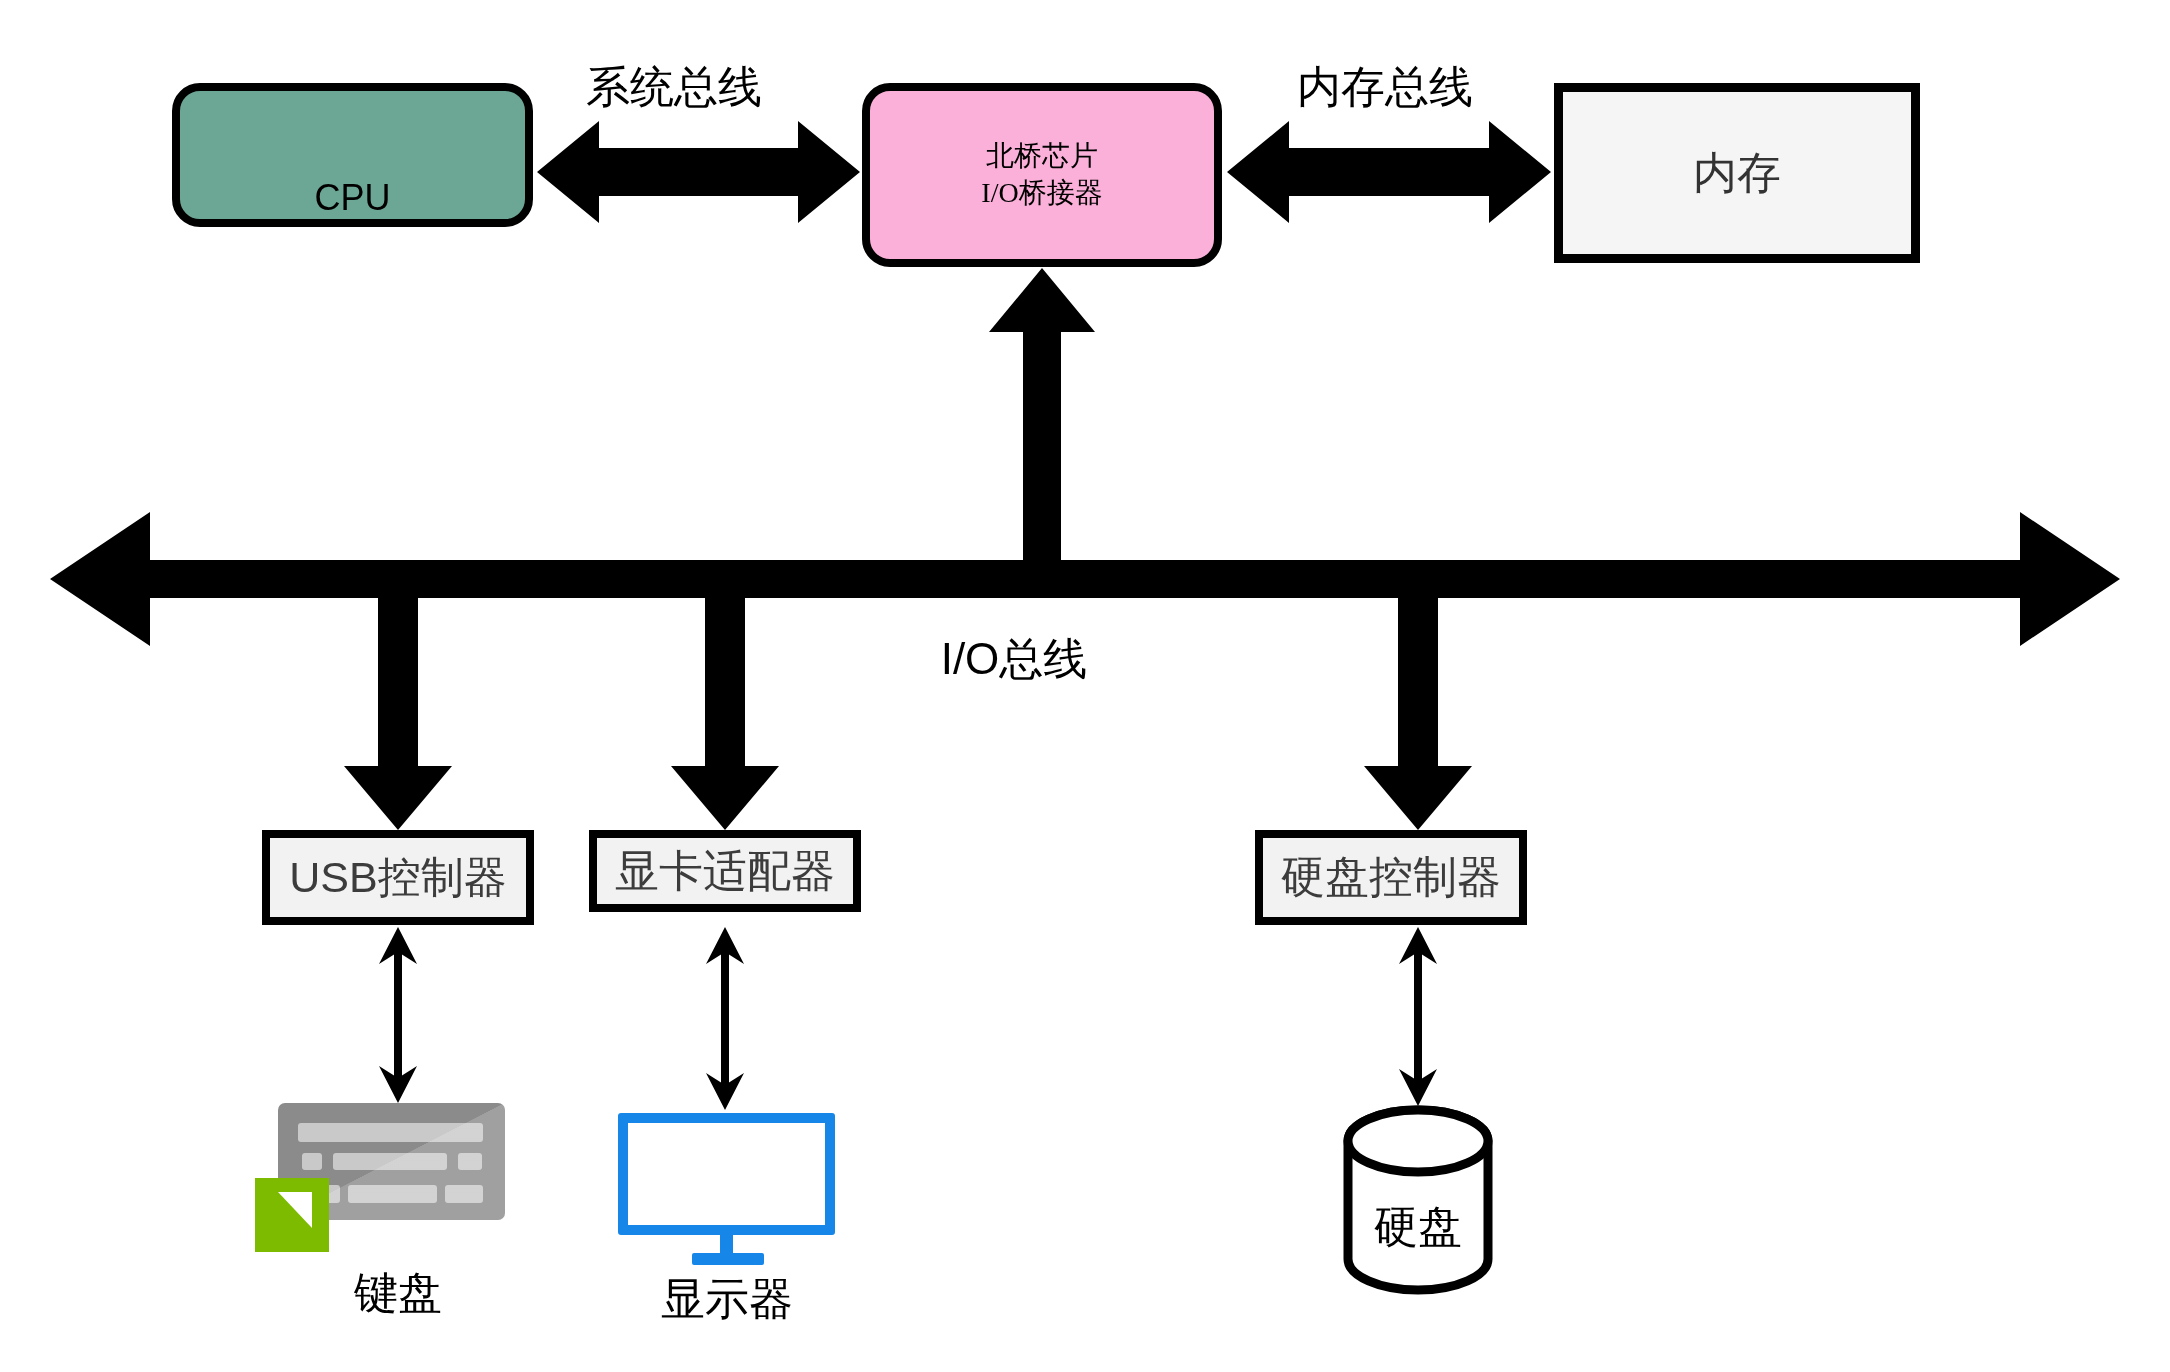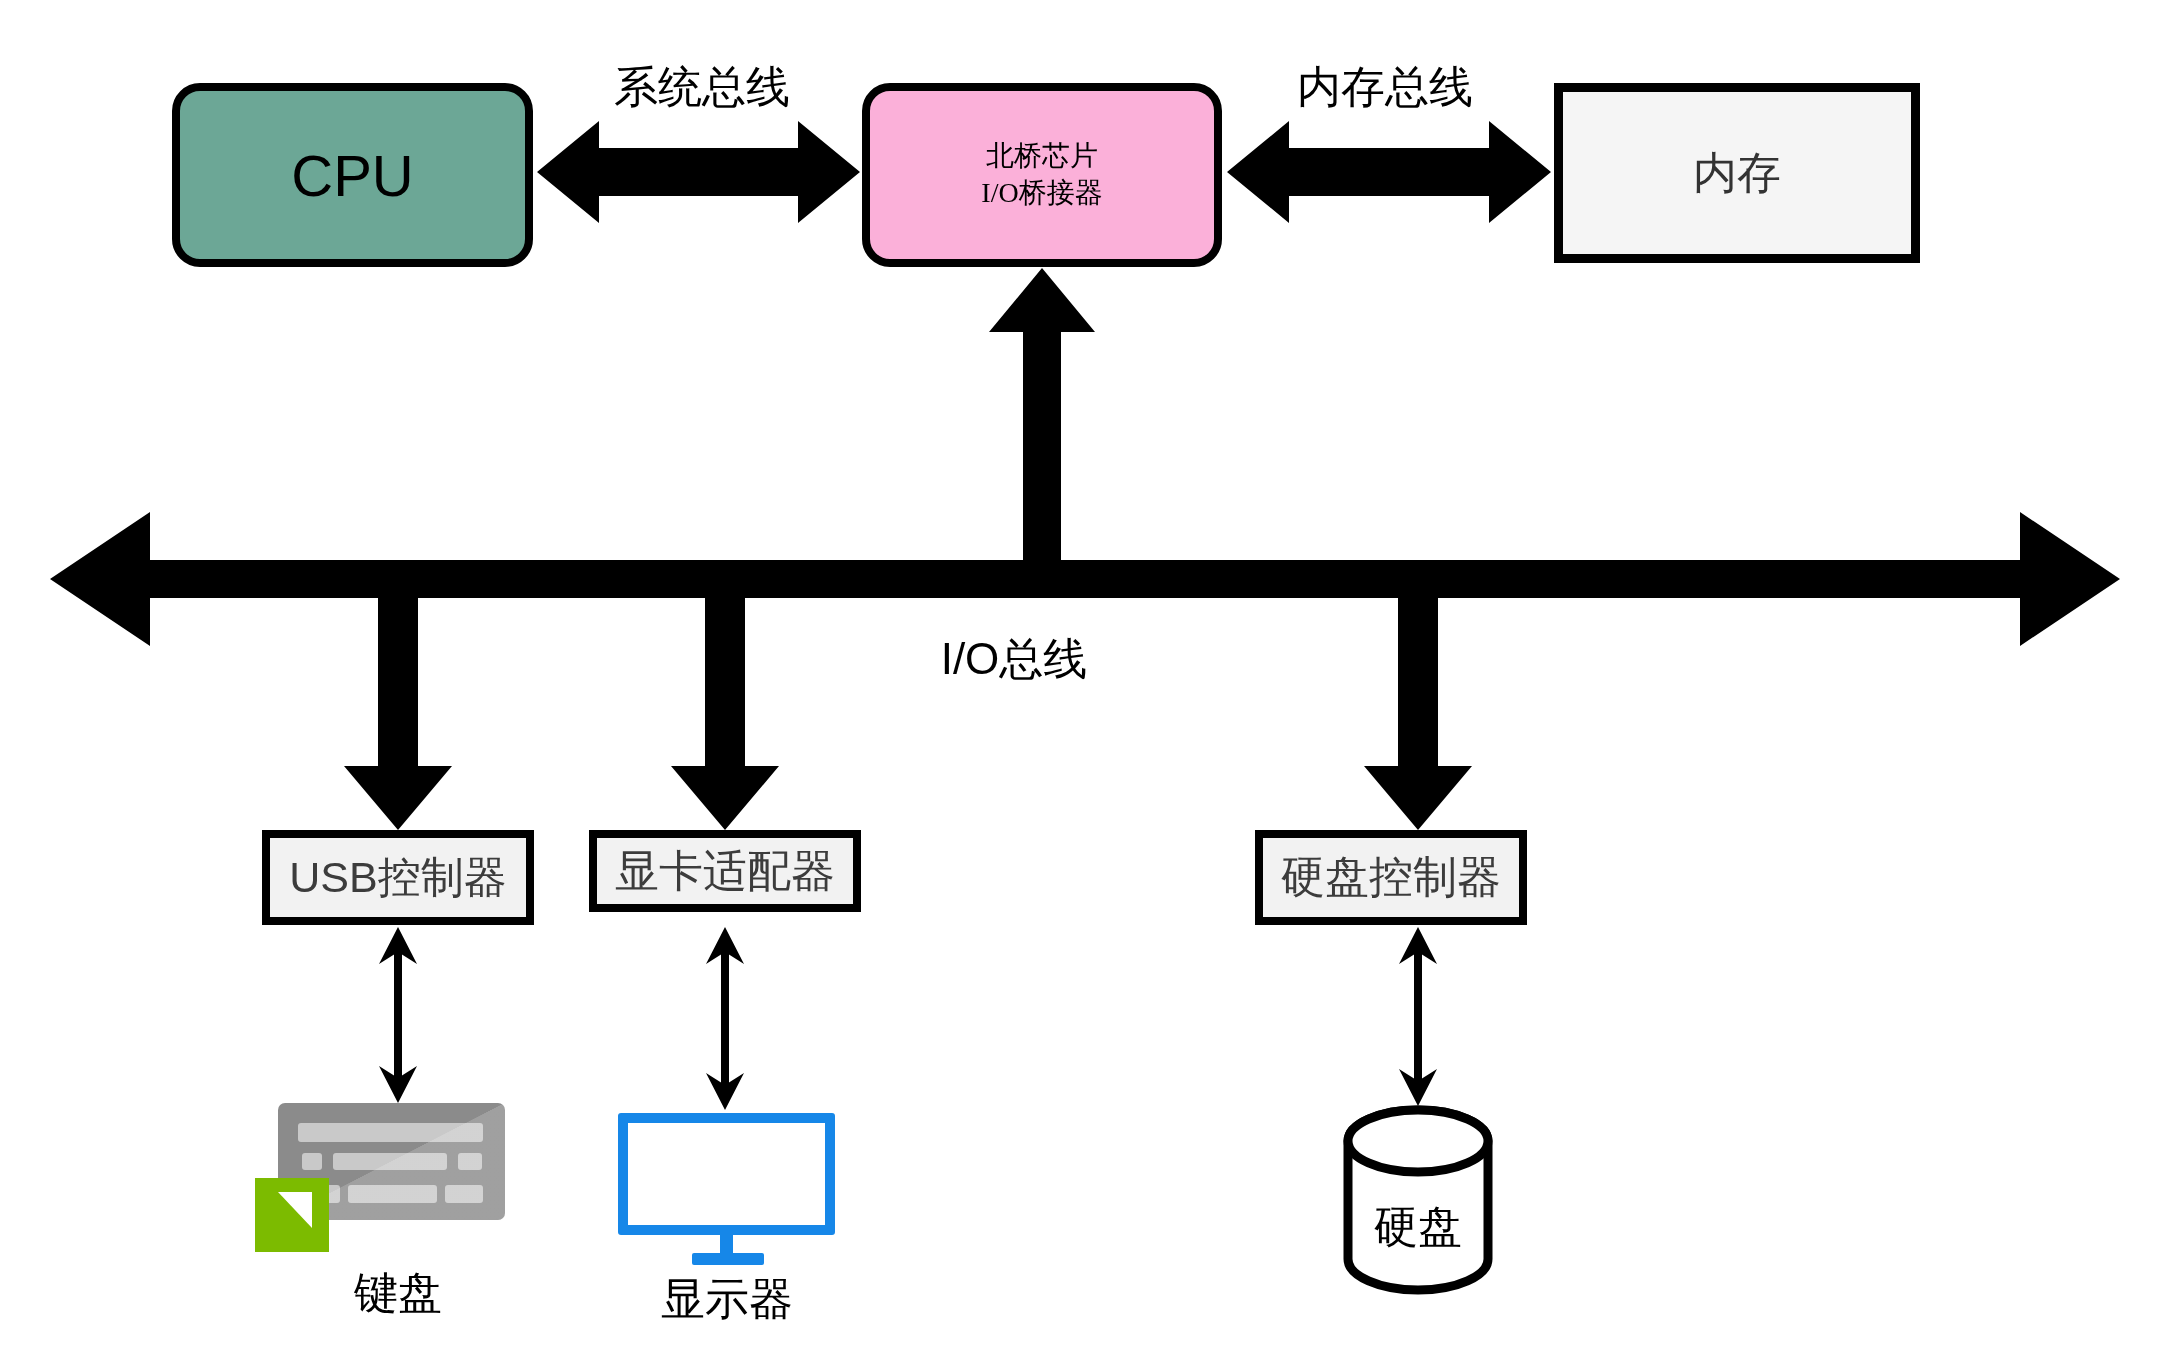--- a/index.html
+++ b/index.html
@@ -17,36 +17,36 @@
     display: flex;
     align-items: center;
     justify-content: center;
     text-align: center;
     box-sizing: border-box;
     background: #f2f2f2;
     border: 8px solid #000;
     color: #000;
   }
   .rounded { border-radius: 28px; }
-  #cpu-box    { left: 172px; top: 83px;  width: 361px; height: 184px; background: #6CA796; font-size: 58px; }
+  #cpu-box    { left: 172px; top: 83px;  width: 361px; height: 144px; background: #6CA796; font-size: 36px; align-items: flex-end; }
   #nb-box     { left: 862px; top: 83px;  width: 360px; height: 184px; background: #FBB0D9; font-size: 28px; line-height: 1.32; font-family: Liberation Serif, serif; }
   #mem-box    { left: 1554px; top: 83px; width: 366px; height: 180px; background: #F5F5F5; border-width: 9px; font-size: 44px; color: #333; }
   #usb-box    { left: 262px;  top: 830px; width: 272px; height: 95px; font-size: 43px; color: #3c3c3c; }
   #gpu-box    { left: 589px;  top: 830px; width: 272px; height: 82px; font-size: 44px; color: #3c3c3c; }
   #hdd-box    { left: 1255px; top: 830px; width: 272px; height: 95px; font-size: 44px; color: #3c3c3c; }
   .flabel {
     position: absolute;
     width: 320px;
     text-align: center;
     font-size: 44px;
     font-weight: 500;
     color: #000;
     white-space: nowrap;
   }
-  #lbl-sysbus { left: 542px;  top: 58px;  }
+  #lbl-sysbus { left: 514px;  top: 58px;  }
   #lbl-membus { left: 1225px; top: 58px;  }
   #lbl-iobus  { left: 854px;  top: 630px; }
   #lbl-kbd    { left: 238px;  top: 1264px; }
   #lbl-mon    { left: 567px;  top: 1270px; }
   #lbl-disk   { left: 1258px; top: 1198px; }
 
   
   #kbd-icon { position: absolute; left: 278px; top: 1103px; width: 227px; height: 117px; }
   #kbd-body { position: absolute; left: 0; top: 0; width: 227px; height: 117px; background: #8B8B8B; border-radius: 7px; }
   .kbd-key  { position: absolute; background: #C9C9C9; border-radius: 3px; }

